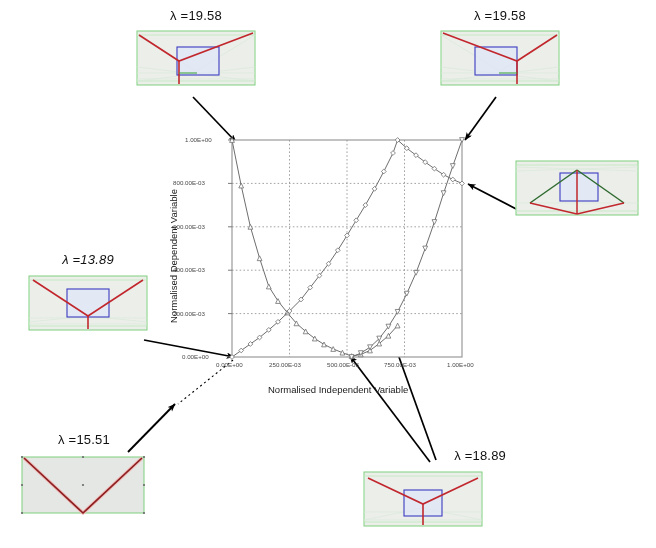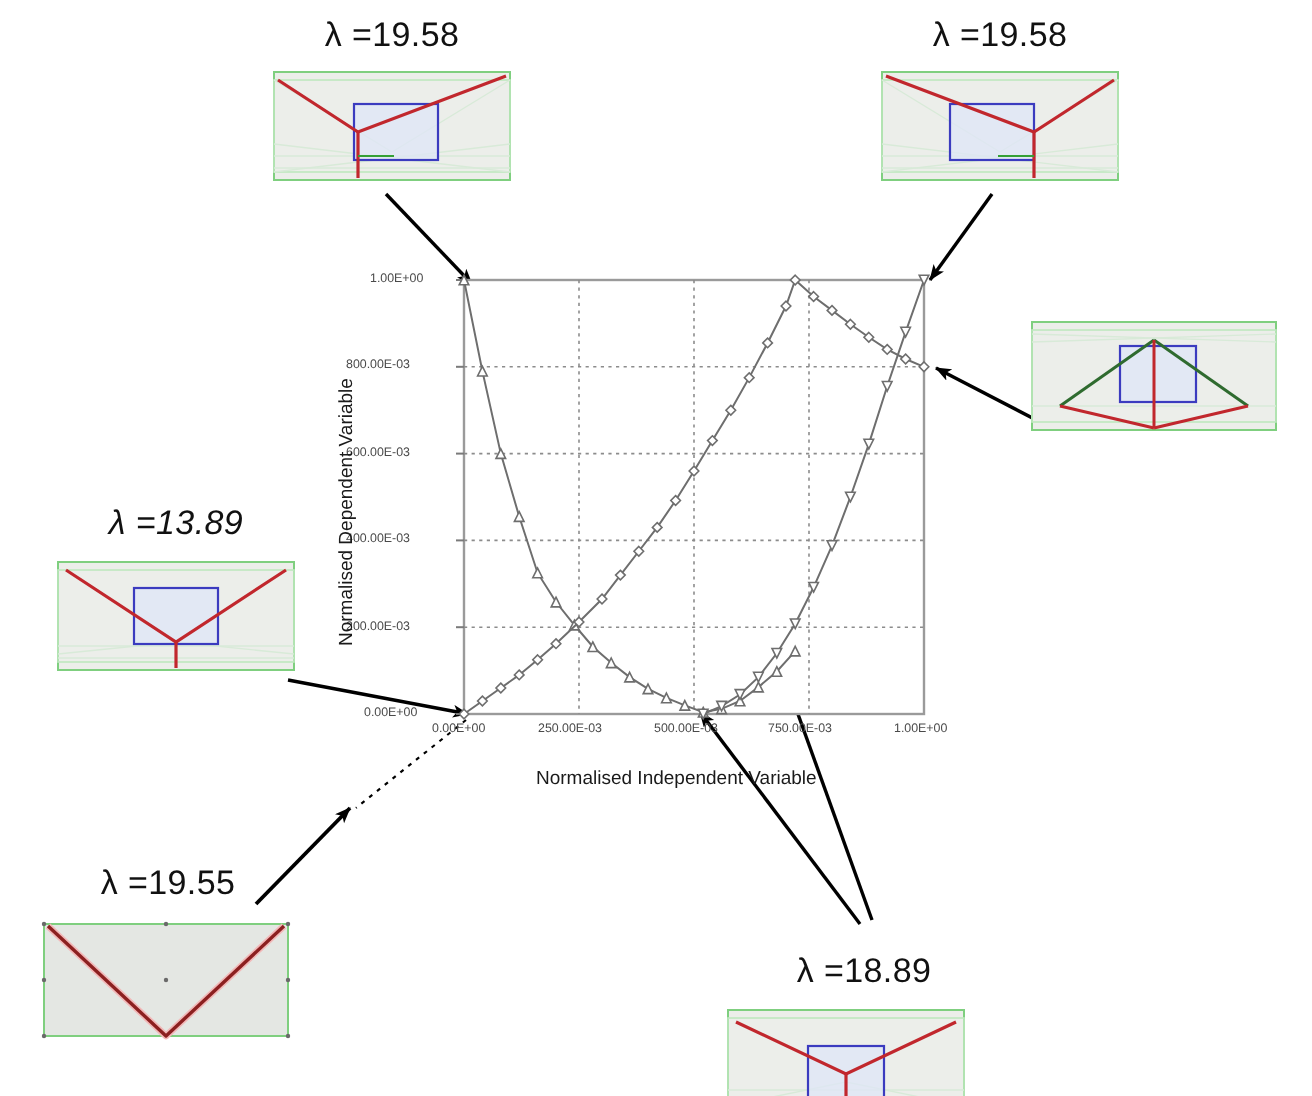--- a/index.html
+++ b/index.html
@@ -6,21 +6,21 @@
   body{
     width:656px;height:548px;
     background:#ffffff;
     font-family:"Liberation Sans", sans-serif;
     overflow:hidden;
     position:relative;
   }
   #stage{position:absolute;left:0;top:0;width:656px;height:548px;}
   .thumb{position:absolute;}
   .thumb-label{
-    font-size:17px;color:#111;white-space:nowrap;
+    font-size:13px;color:#111;white-space:nowrap;
     text-align:center;letter-spacing:.2px;
   }
   .thumb-box{position:relative;}
   .chart-wrap{position:absolute;}
   .axis-title{
     font-size:9.5px;color:#1a1a1a;white-space:nowrap;
   }
   .ytitle{
     position:absolute;
     transform-origin:0 0;
@@ -263,21 +263,21 @@
         <rect x="42" y="17" width="42" height="28" fill="#dfe6f7" fill-opacity="0.75" stroke="#3b3bbf" stroke-width="1.1"></rect>
         <g stroke="#c1272d" stroke-width="1.6" fill="none">
           <path d="M8 8 L63 44 L118 8"></path>
           <path d="M63 44 L63 57"></path>
         </g>
       </svg>
     </div>
   </div>
 
   <div class="thumb" style="left:16px;top:432px;">
-    <div class="thumb-label" style="width:136px;">λ =19.55</div>
+    <div class="thumb-label" style="width:136px;">λ =15.51</div>
     <div class="thumb-box" style="margin-top:6px;">
       <svg width="136" height="66" viewBox="0 0 136 66">
         <rect x="6" y="4" width="122" height="56" fill="#e4e7e3" stroke="#7fcf7f" stroke-width="1"></rect>
         <g fill="#6a6a6a">
           <circle cx="6" cy="4" r="1.1"></circle>
             <circle cx="67" cy="4" r="1.1"></circle>
             <circle cx="128" cy="4" r="1.1"></circle>
           <circle cx="6" cy="32" r="1.1"></circle>
             <circle cx="67" cy="32" r="1.1"></circle>
             <circle cx="128" cy="32" r="1.1"></circle>
@@ -289,21 +289,21 @@
           <path d="M8 5 L67 60 L126 5"></path>
         </g>
         <g stroke="#8c2020" stroke-width="1.7" fill="none" stroke-linejoin="round">
           <path d="M8 5 L67 60 L126 5"></path>
         </g>
       </svg>
     </div>
   </div>
 
   <div class="thumb" style="left:358px;top:448px;">
-    <div class="thumb-label" style="width:170px;padding-right:22px;box-sizing:border-box;margin-top:28px;">λ =18.89</div>
+    <div class="thumb-label" style="width:170px;text-align:right;padding-right:22px;box-sizing:border-box;">λ =18.89</div>
     <div class="thumb-box" style="margin-top:5px;margin-left:2px;">
       <svg width="126" height="62" viewBox="0 0 126 62">
         <rect x="4" y="4" width="118" height="54" fill="#eceeea" stroke="#7fcf7f" stroke-width="1"></rect>
         <rect x="4" y="8" width="118" height="46" fill="none" stroke="#bfe8bf" stroke-width="0.8"></rect>
         <g stroke="#d8ead8" stroke-width="0.7">
           <line x1="4" y1="44" x2="122" y2="44"></line>
             <line x1="4" y1="52" x2="122" y2="52"></line>
           <line x1="4" y1="52" x2="63" y2="40"></line>
             <line x1="122" y1="52" x2="63" y2="40"></line>
         </g>

